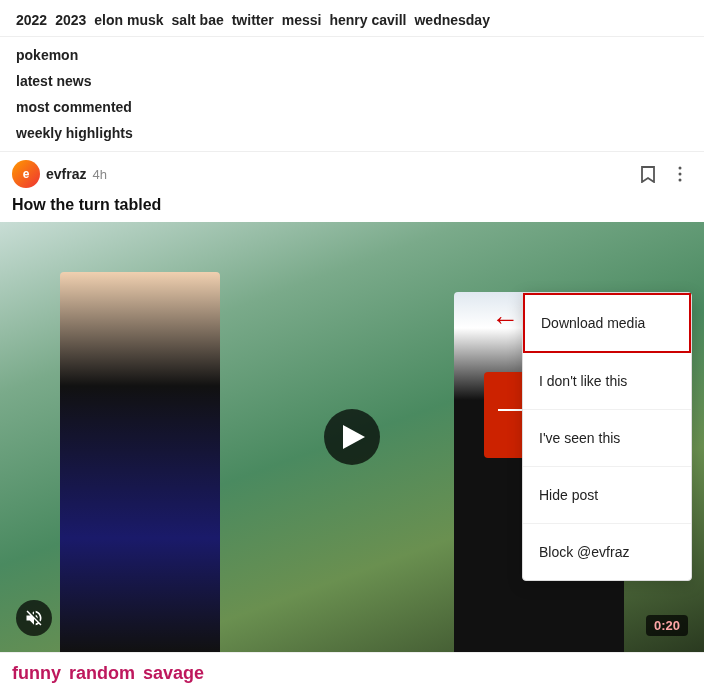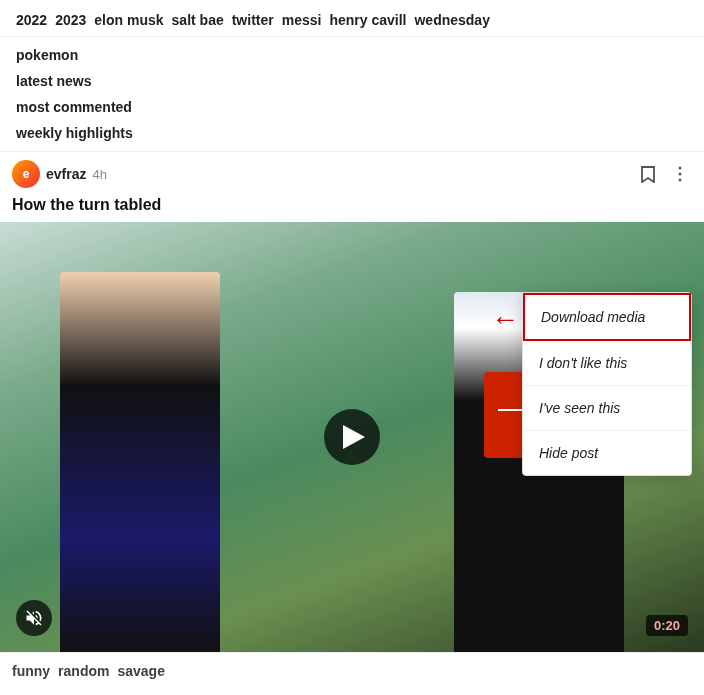--- a/index.html
+++ b/index.html
@@ -197,27 +197,26 @@
       top: 70px;
       right: 12px;
       background: #fff;
       border: 1px solid #ddd;
       border-radius: 4px;
       box-shadow: 0 4px 16px rgba(0,0,0,0.18);
       z-index: 100;
       min-width: 170px;
     }
     .dropdown-item {
-      padding: 14px 16px;
+      padding: 20px 16px;
       font-size: 14px;
       color: #222;
       cursor: pointer;
       border-bottom: 1px solid #f0f0f0;
       white-space: nowrap;
-      font-style: italic;
     }
     .dropdown-item:last-child { border-bottom: none; }
     .dropdown-item.highlighted {
       border: 2px solid #cc0000;
       color: #222;
       font-weight: 500;
       background: #fff;
     }
 
     
@@ -232,23 +231,23 @@
     }
 
     
     .bottom-tags {
       display: flex;
       gap: 8px;
       padding: 10px 12px;
       border-top: 1px solid #eee;
     }
     .bottom-tag {
-      font-size: 14px;
+      font-size: 18px;
       font-weight: 700;
-      color: #404040;
+      color: #be185d;
       cursor: pointer;
     }
 
     
     .person-left {
       position: absolute;
       left: 60px;
       bottom: 0;
       width: 160px;
       height: 380px;
@@ -336,20 +335,21 @@
     </div>
 
     <div class="duration-badge">0:20</div>
   </div>
 
   <div class="dropdown-menu">
   <div class="dropdown-item highlighted">Download media</div>
       <div class="dropdown-item">I don't like this</div>
       <div class="dropdown-item">I've seen this</div>
       <div class="dropdown-item">Hide post</div>
+      <div class="dropdown-item">Block @evfraz</div>
     </div>
 
   <div class="arrow-indicator">←</div>
 </div>
 
 <div class="bottom-tags">
 <span class="bottom-tag">funny</span>
     <span class="bottom-tag">random</span>
     <span class="bottom-tag">savage</span>
   </div>

